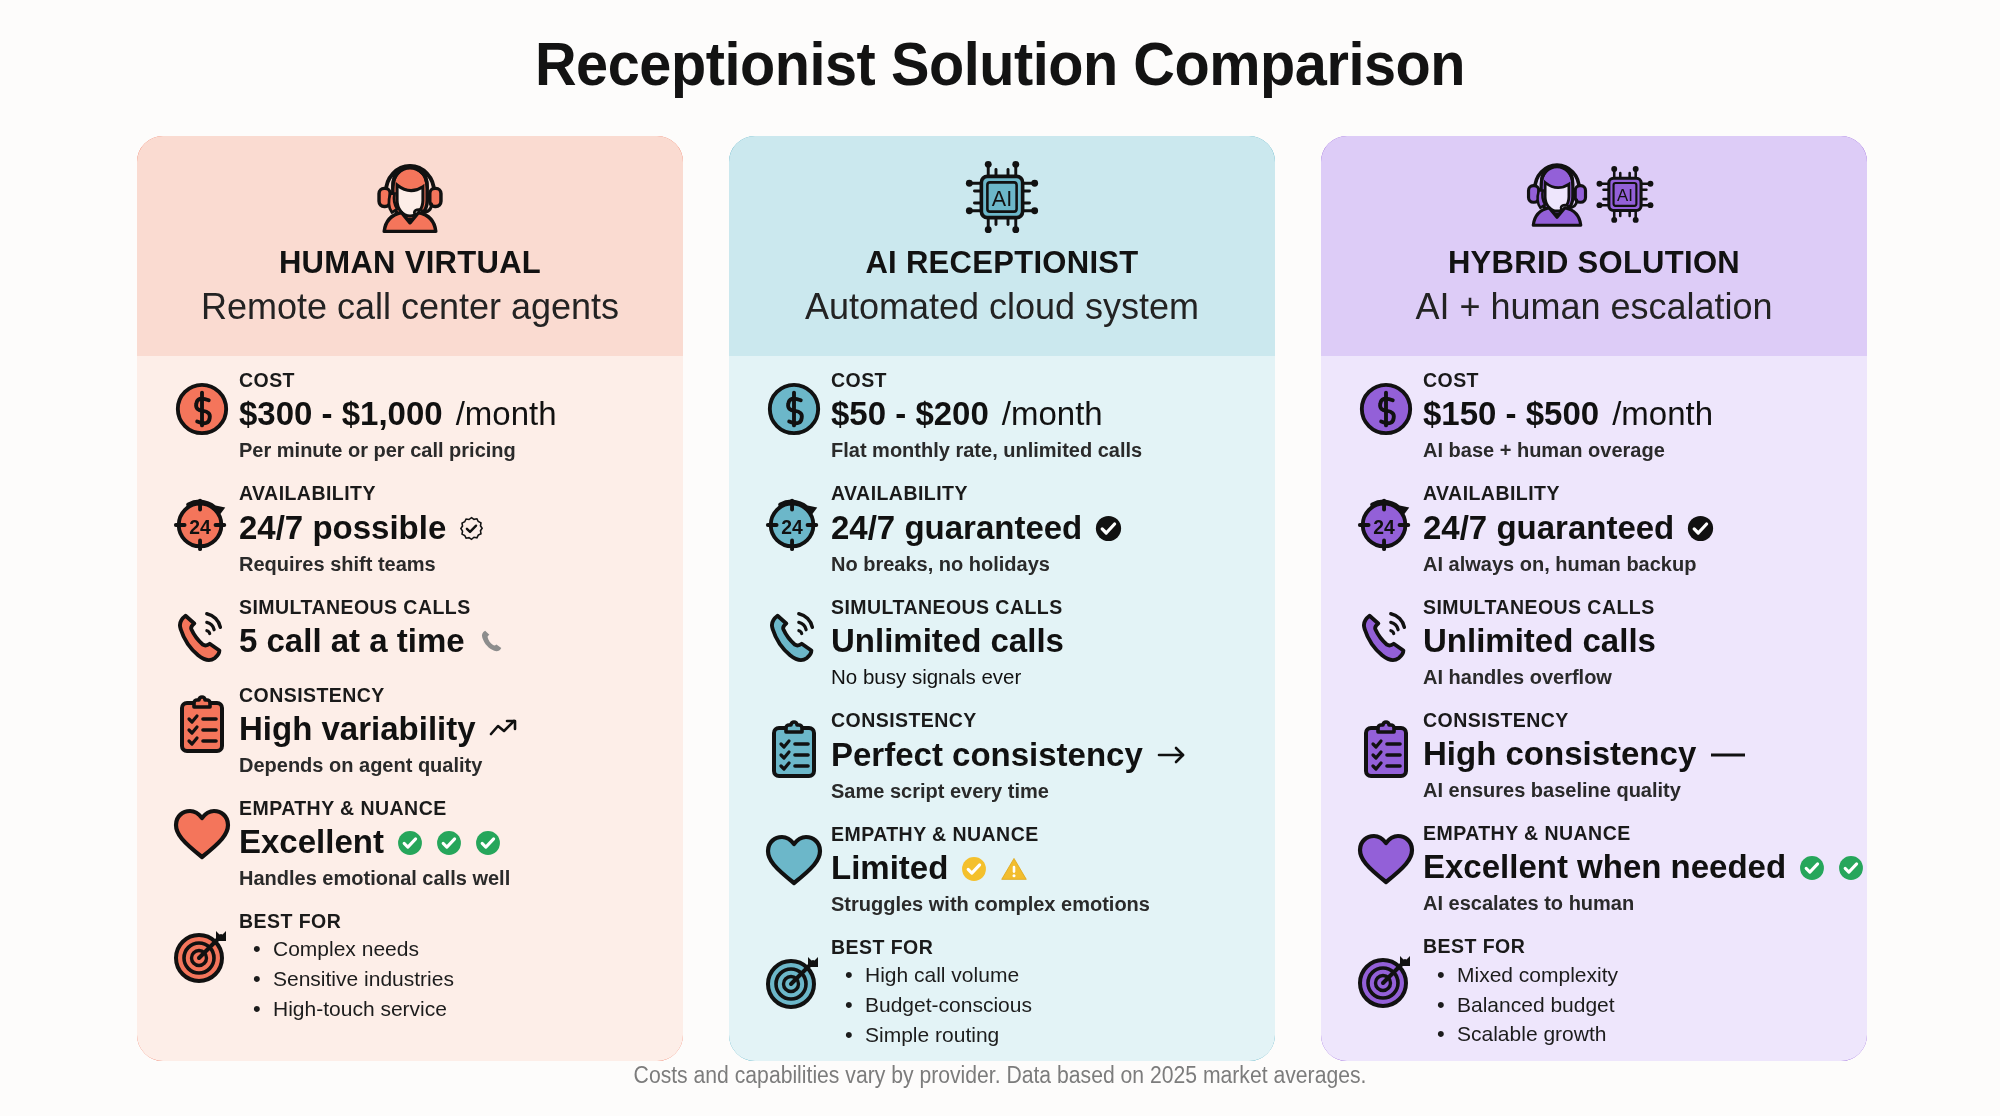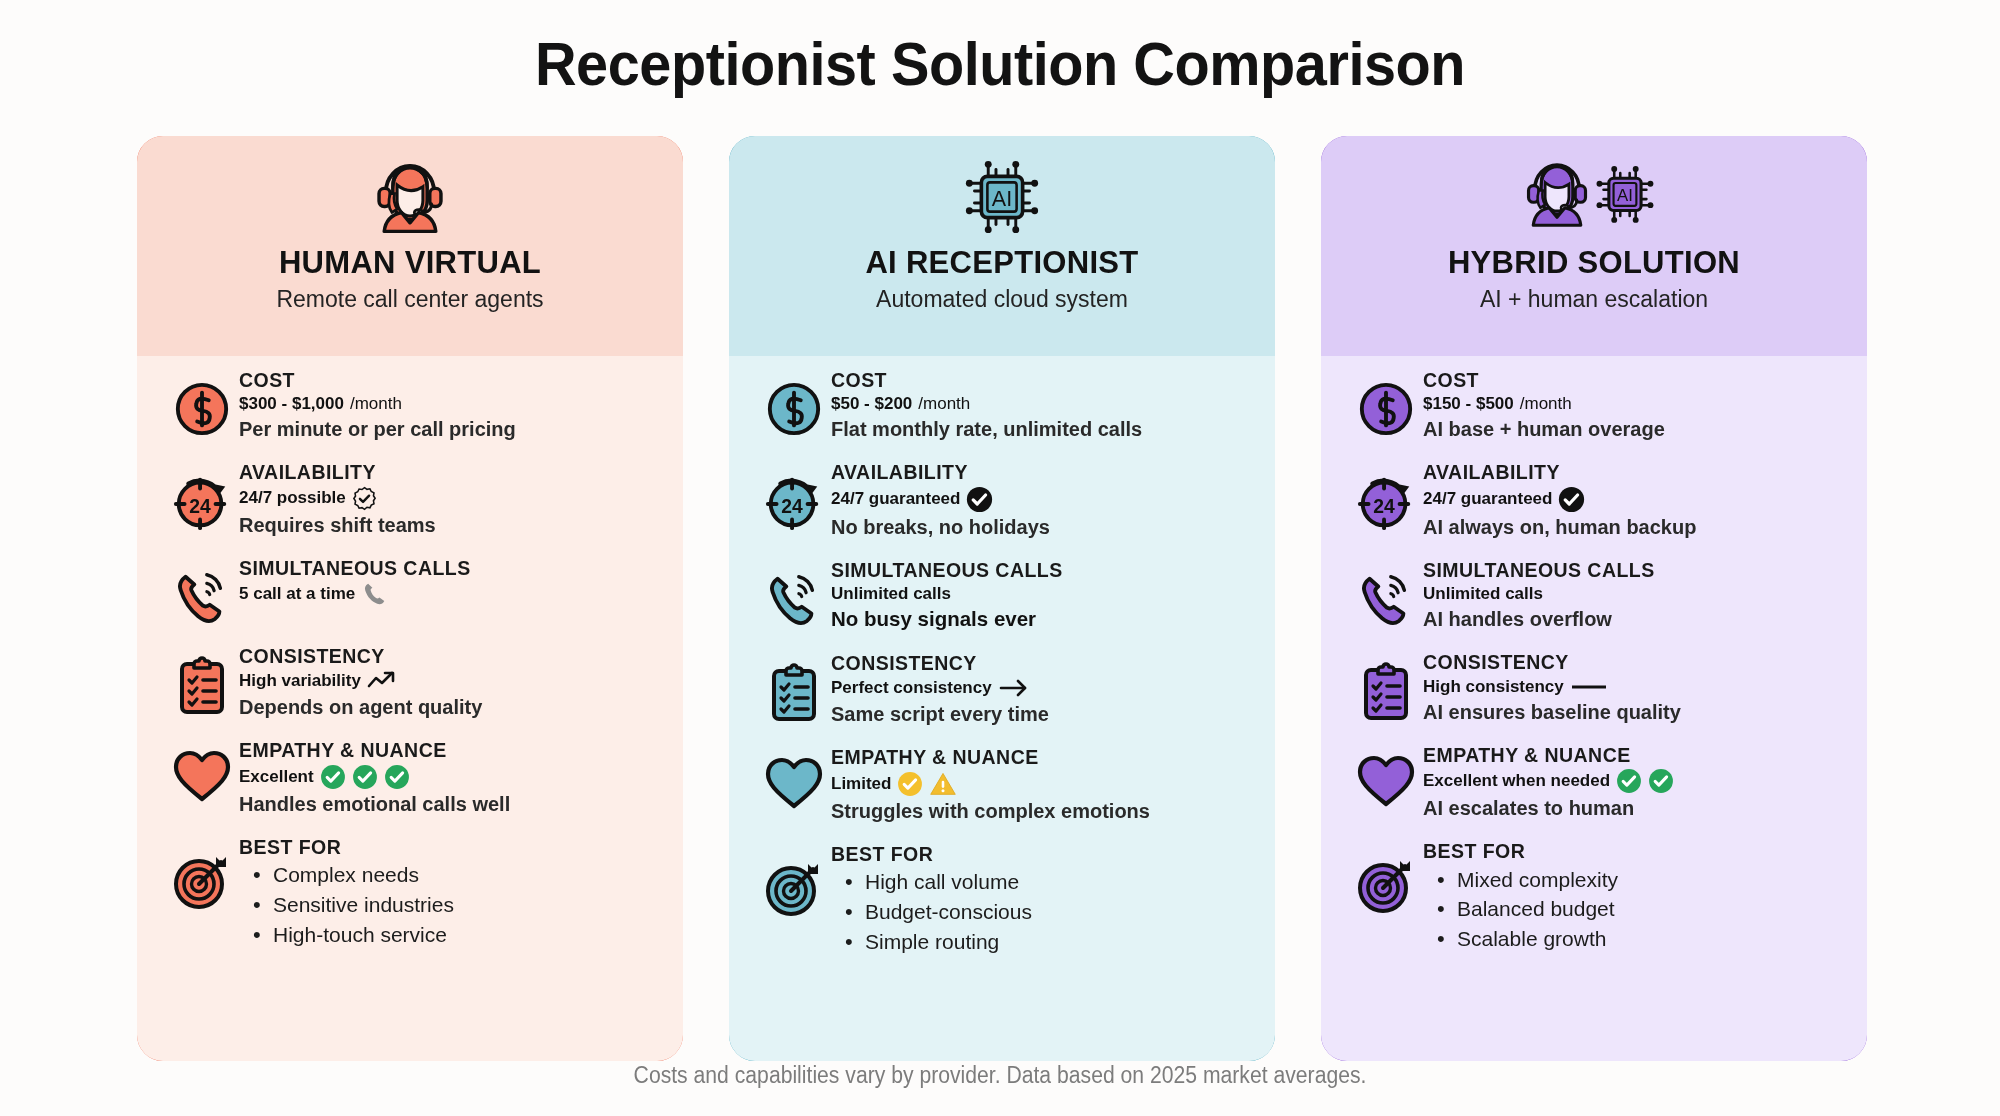--- a/index.html
+++ b/index.html
@@ -50,45 +50,45 @@
     display: flex; flex-direction: column;
     align-items: center; justify-content: flex-start;
     padding-top: 14px;
   }
   .head-icon { height: 86px; display:flex; align-items:flex-start; justify-content:center; margin-bottom: 6px;}
   .card-name {
     font-size: 31px; font-weight: 700; color: #121212;
     letter-spacing: 0.3px; line-height: 1.1;
   }
   .card-sub {
-    font-size: 23px; font-weight: 400; color: #232323;
+    font-size: 36px; font-weight: 400; color: #232323;
     margin-top: 6px; line-height: 1.15;
   }
 
   .rows { flex: 1; padding: 14px 22px 0 24px; display:flex; flex-direction: column; }
   .row { display: flex; align-items: flex-start; margin-bottom: 16px; }
   .row:last-child { margin-bottom: 0; }
   .row-icon { width: 74px; flex: none; display: flex; justify-content: center; padding-top: 14px; text-align: right; }
   .row-text { flex: 1; min-width: 0; padding-top: 2px; }
 
   .lbl {
     font-size: 19.5px; font-weight: 700; color: #1a1a1a;
     letter-spacing: 0.45px; line-height: 1.25; white-space: nowrap;
   }
   .val {
-    font-size: 17px; font-weight: 700; color: #111;
+    font-size: 33px; font-weight: 700; color: #111;
     line-height: 1.3; margin-top: 1px;
-    display: flex; align-items: center; gap: 6px; white-space: nowrap;
+    display: flex; align-items: center; gap: 13px; white-space: nowrap;
   }
   .val .unit { font-weight: 400; }
   .sub {
     font-size: 20px; font-weight: 700; color: #2a2a2a;
     line-height: 1.3; margin-top: 1px; white-space: nowrap;
   }
-  .sub.bold { font-weight: 700; color:#111; font-size: 20.5px;}
+  .sub.bold { font-weight: 400; color:#111; font-size: 20.5px;}
 
   .bullets { list-style: none; margin-top: 1px; padding-left: 34px; }
   .bullets li {
     font-size: 21px; color: #1c1c1c; line-height: 1.42;
     position: relative; white-space: nowrap;
   }
   .bullets li::before {
     content: "•"; position: absolute; left: -20px; top: -1px; font-size: 22px;
   }
 

